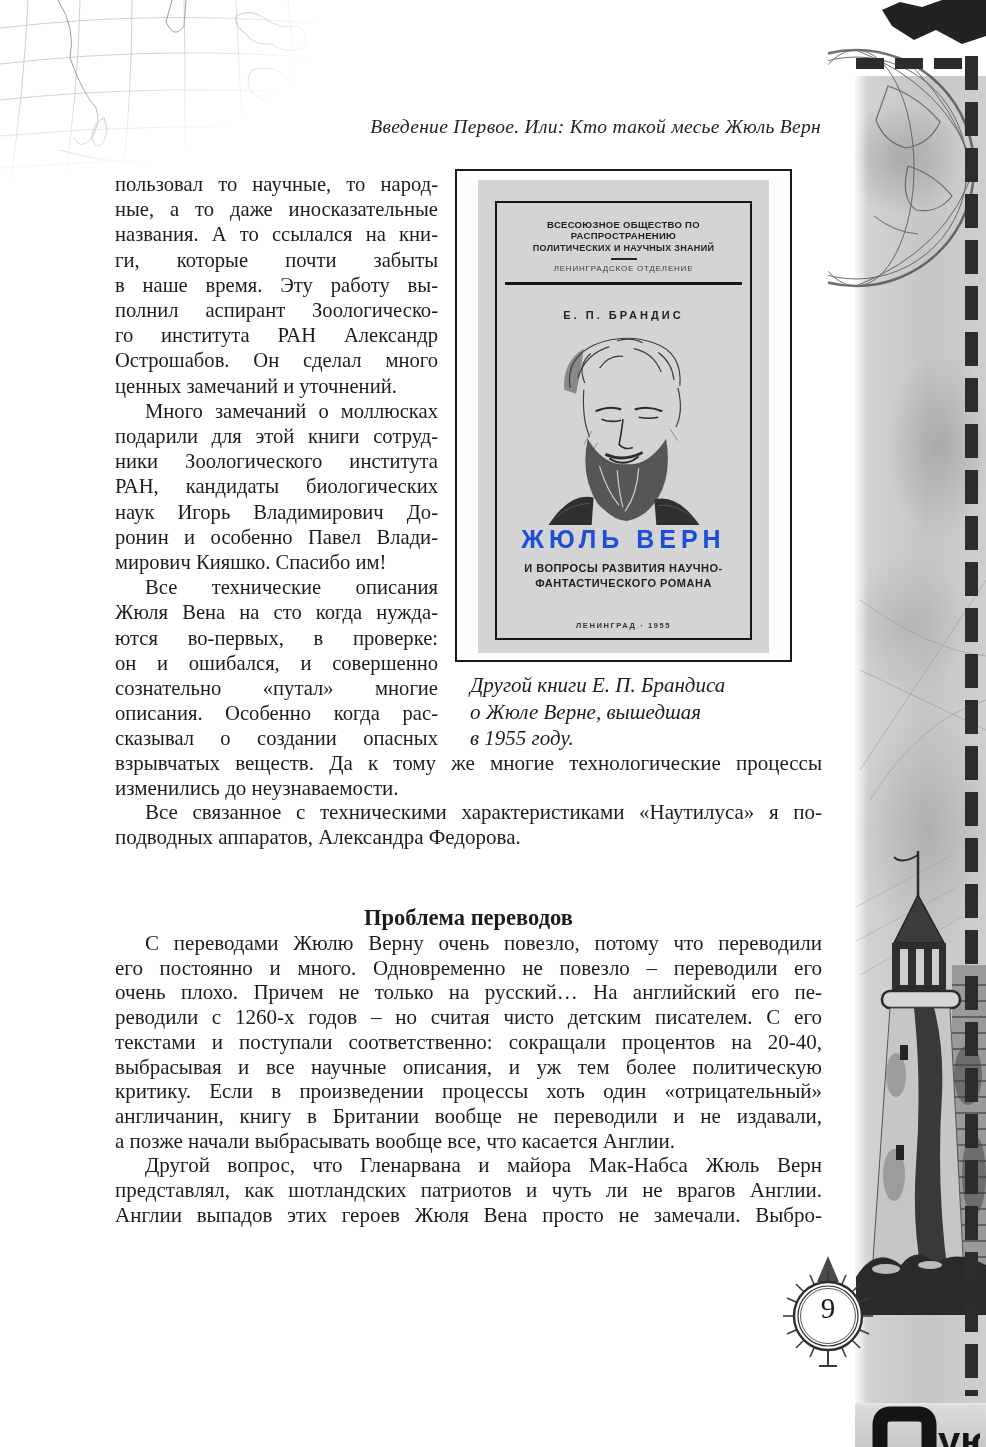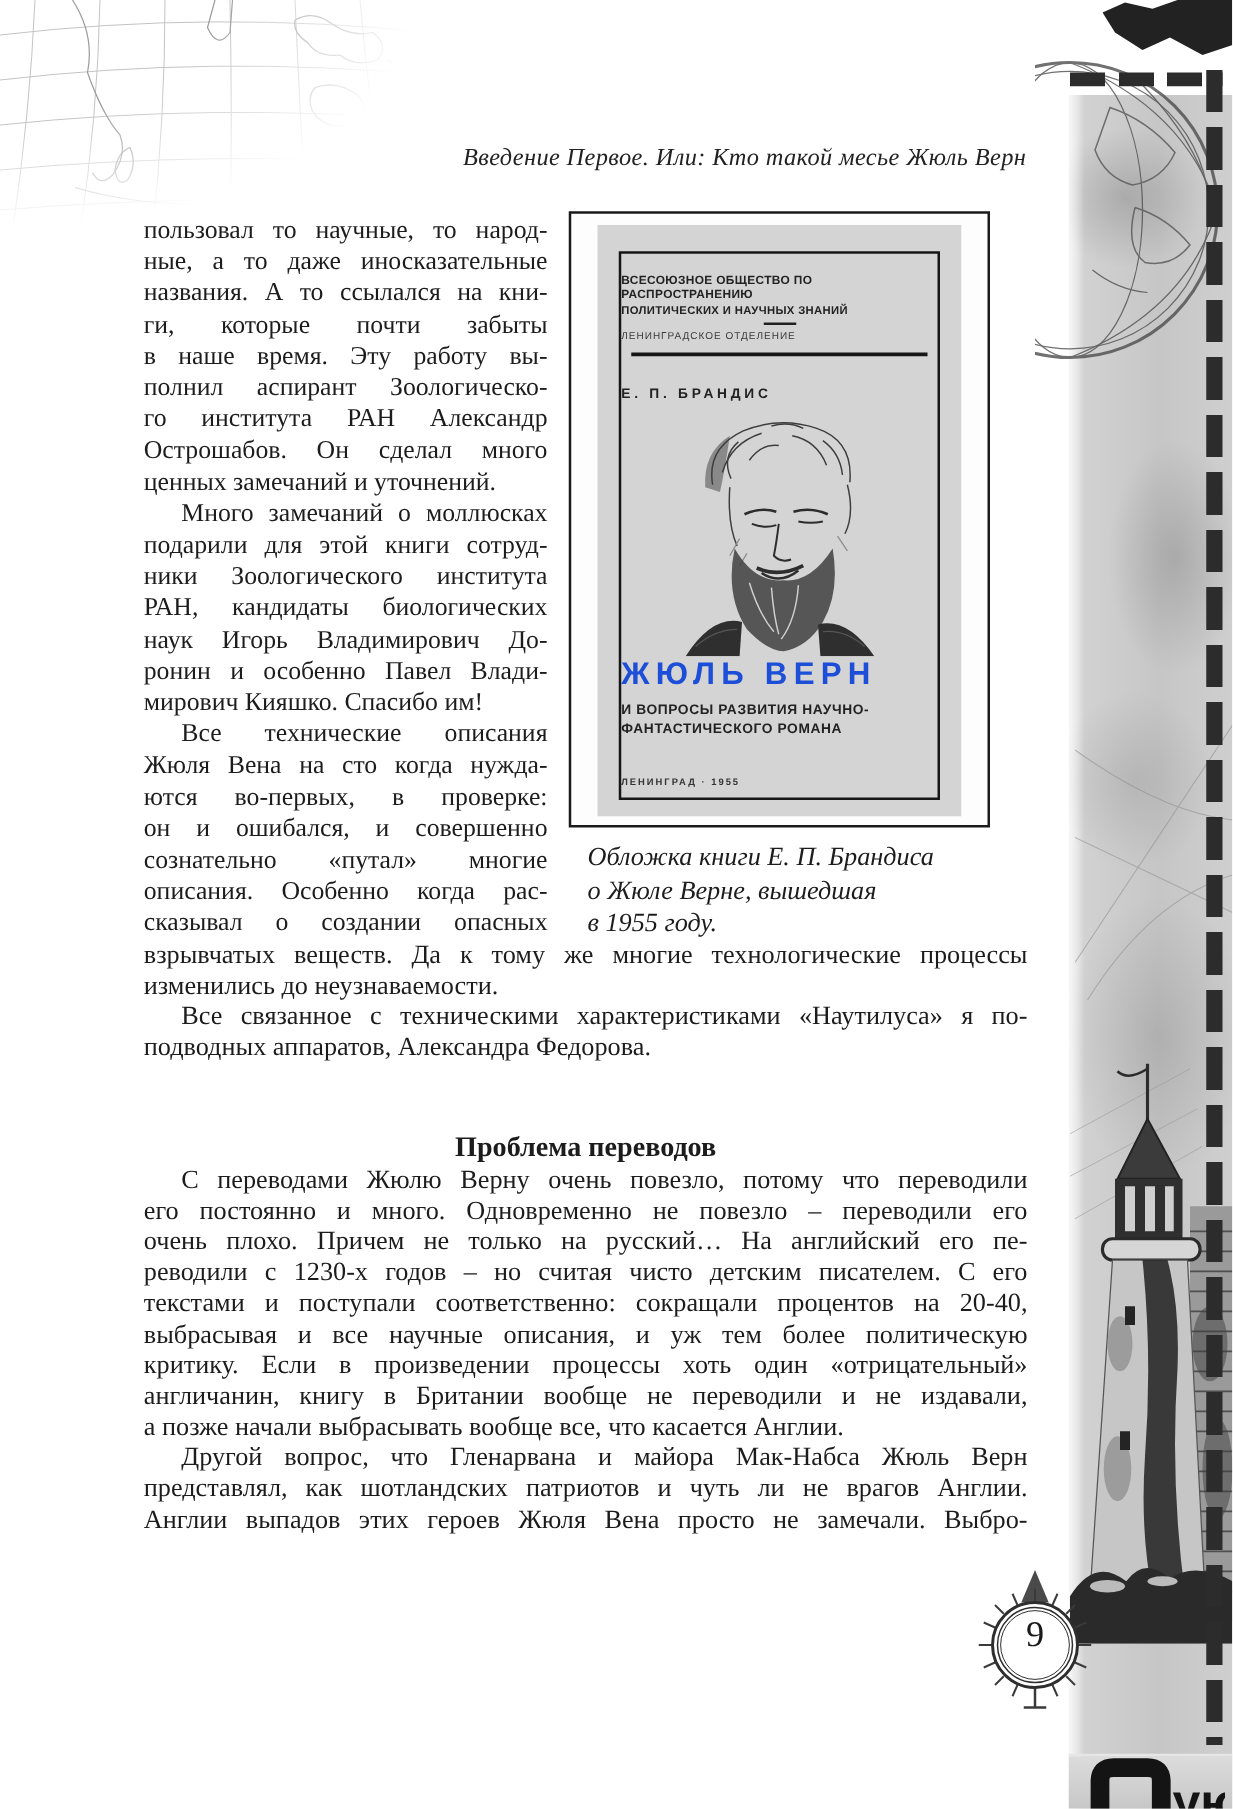--- a/index.html
+++ b/index.html
@@ -42,21 +42,21 @@
         font-size:21px;line-height:24.7px;}
   .ln{text-align:justify;white-space:normal;}
   .ln.j{text-align-last:justify;}
   .ln.i{text-indent:30px;}
   
   .figure{position:absolute;left:455px;top:169px;width:337px;height:493px;z-index:5;
         border:2px solid #1a1a1a;background:#fdfdfd;box-sizing:border-box;}
   .cover{position:absolute;left:21px;right:21px;top:9px;bottom:7px;background:#d4d4d4;}
   .cover-frame{position:absolute;left:17px;right:17px;top:21px;bottom:13px;
         border:2.5px solid #161616;font-family:"Liberation Sans",sans-serif;color:#222;
-        text-align:left;}
+        text-align:center;}
   .soc1{margin-top:16px;font-weight:bold;font-size:9.5px;letter-spacing:.3px;}
   .soc2{margin-top:2px;font-weight:bold;font-size:9px;letter-spacing:.3px;}
   .minirule{width:26px;height:2px;background:#222;margin:5px auto 4px;}
   .branch{font-weight:normal;font-size:8px;letter-spacing:.8px;color:#3a3a3a;}
   .bigrule{height:2.5px;background:#161616;margin:9px 8px 0;}
   .author{margin-top:24px;font-weight:bold;font-size:11px;letter-spacing:3px;}
   .portrait{display:block;margin:8px auto 0;}
   .cvtitle{margin-top:0px;font-weight:bold;font-size:25px;letter-spacing:5px;color:#1d4ed8;}
   .cvsub{margin-top:7px;font-weight:bold;font-size:11px;line-height:15px;letter-spacing:.5px;}
   .imprint{margin-top:30px;font-weight:bold;font-size:7.5px;letter-spacing:1.6px;color:#333;}
@@ -245,39 +245,39 @@
         <div class="cvsub">
           <div>И ВОПРОСЫ РАЗВИТИЯ НАУЧНО-</div>
           <div>ФАНТАСТИЧЕСКОГО РОМАНА</div>
         </div>
         <div class="imprint">ЛЕНИНГРАД · 1955</div>
       </div>
     </div>
   </div>
 
   <div class="caption">
-      <div class="ln">Обложка книги Е. П. Брандиса</div>
+      <div class="ln">Другой книги Е. П. Брандиса</div>
       <div class="ln">о Жюле Верне, вышедшая</div>
       <div class="ln">в 1955 году.</div>
     </div>
 
   <div class="fulltext">
       <div class="ln j">взрывчатых веществ. Да к тому же многие технологические процессы</div>
       <div class="ln">изменились до неузнаваемости.</div>
       <div class="ln j i">Все связанное с техническими характеристиками «Наутилуса» я по-</div>
       <div class="ln">подводных аппаратов, Александра Федорова.</div>
     </div>
 
   <div class="sechead">Проблема переводов</div>
 
   <div class="paras">
       <div class="ln j i">С переводами Жюлю Верну очень повезло, потому что переводили</div>
       <div class="ln j">его постоянно и много. Одновременно не повезло – переводили его</div>
       <div class="ln j">очень плохо. Причем не только на русский… На английский его пе-</div>
-      <div class="ln j">реводили с 1230-х годов – но считая чисто детским писателем. С его</div>
+      <div class="ln j">реводили с 1260-х годов – но считая чисто детским писателем. С его</div>
       <div class="ln j">текстами и поступали соответственно: сокращали процентов на 20-40,</div>
       <div class="ln j">выбрасывая и все научные описания, и уж тем более политическую</div>
       <div class="ln j">критику. Если в произведении процессы хоть один «отрицательный»</div>
       <div class="ln j">англичанин, книгу в Британии вообще не переводили и не издавали,</div>
       <div class="ln">а позже начали выбрасывать вообще все, что касается Англии.</div>
       <div class="ln j i">Другой вопрос, что Гленарвана и майора Мак-Набса Жюль Верн</div>
       <div class="ln j">представлял, как шотландских патриотов и чуть ли не врагов Англии.</div>
       <div class="ln j">Англии выпадов этих героев Жюля Вена просто не замечали. Выбро-</div>
     </div>
 

